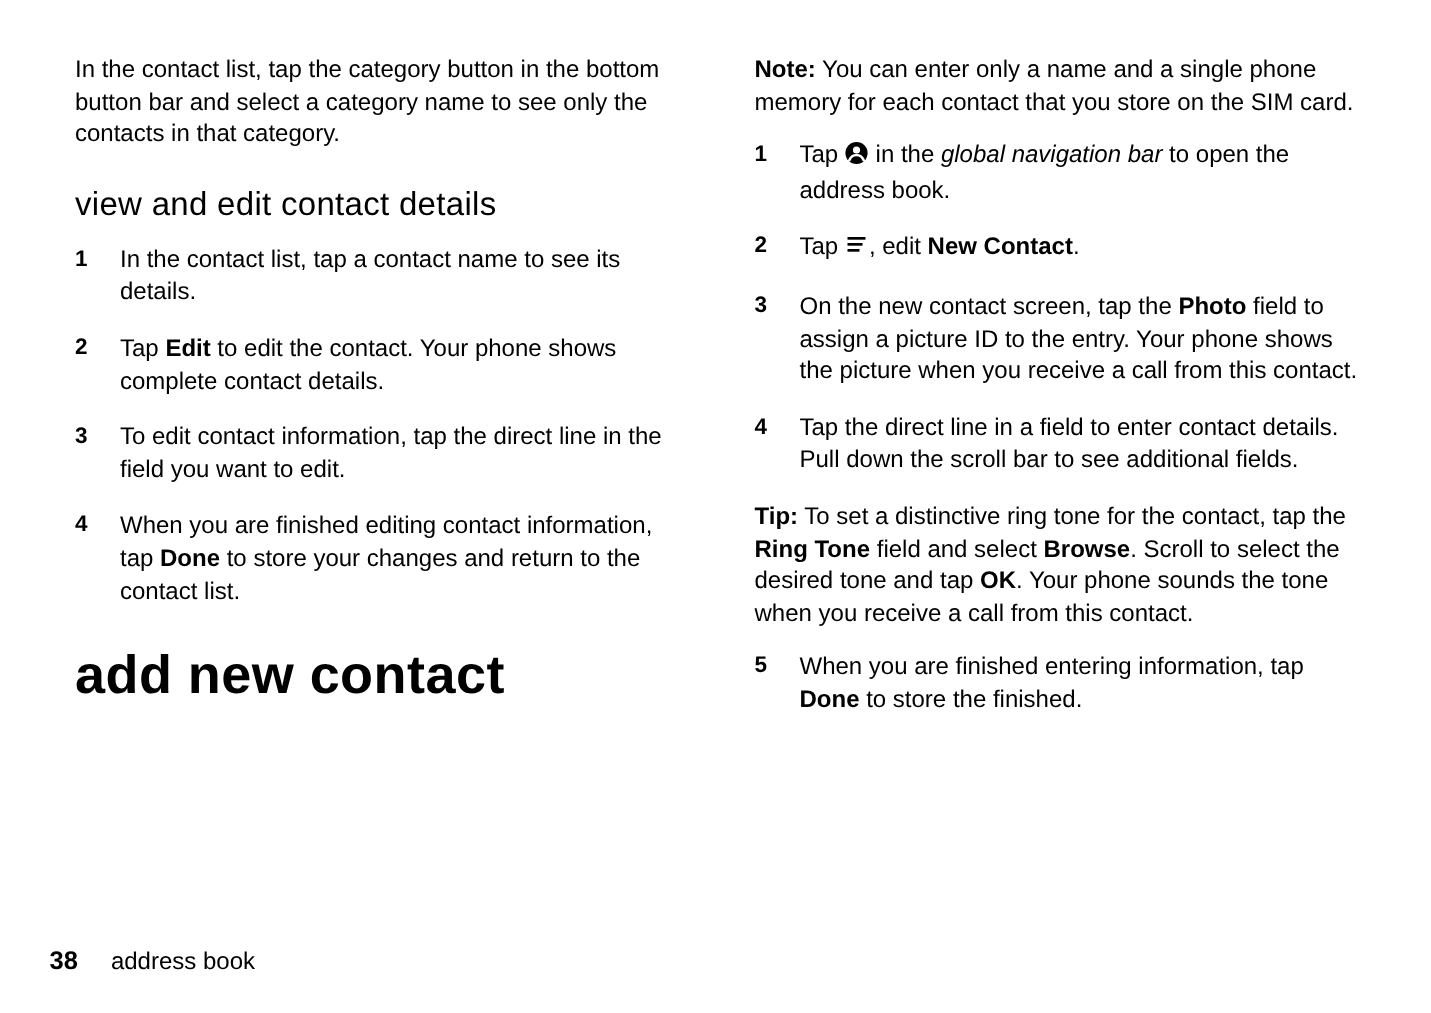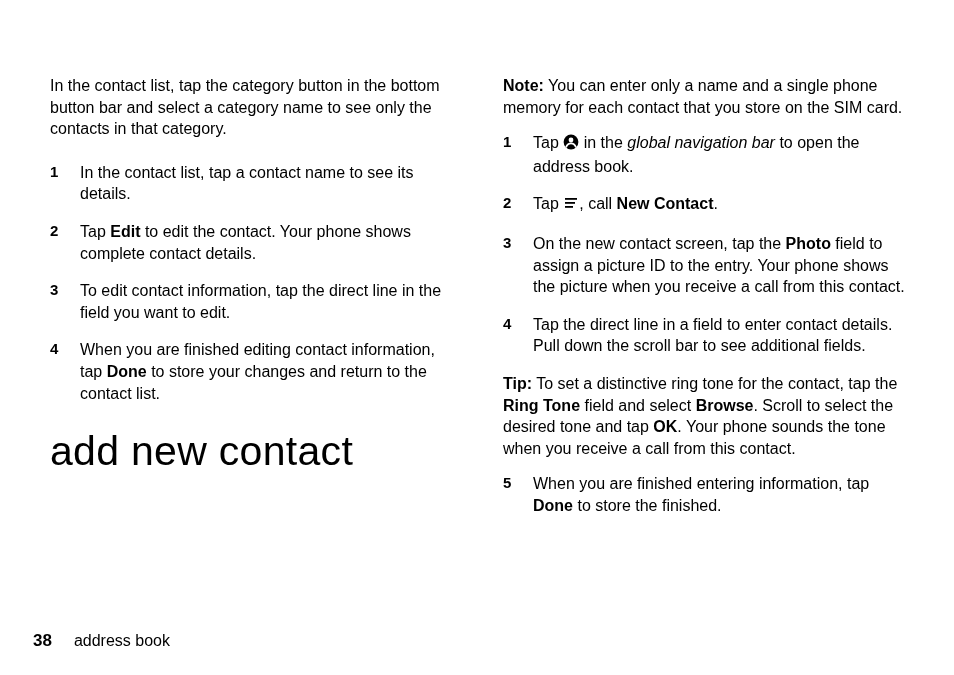--- a/index.html
+++ b/index.html
@@ -18,37 +18,36 @@
     padding: 36px 46px 22px 50px;
     position: relative;
   }
   .columns {
     display: flex;
     gap: 48px;
   }
   .col {
     flex: 1 1 0;
     min-width: 0;
-    margin-top: 39px;
   }
   p, li {
     font-size: 16px;
     line-height: 1.35;
     margin: 0 0 14px 0;
   }
   .intro { margin-bottom: 22px; }
   .subhead {
     font-size: 22px;
     font-weight: 400;
     letter-spacing: 0.2px;
     margin: 0 0 14px 0;
   }
   h1.bighead {
-    font-size: 41px;
-    font-weight: 400;
+    font-size: 36px;
+    font-weight: 700;
     margin: 24px 0 14px 0;
     letter-spacing: 0.3px;
   }
   ol.steps {
     list-style: none;
     padding: 0;
     margin: 0;
   }
   ol.steps > li {
     display: flex;
@@ -80,20 +79,21 @@
 </style>
 </head>
 <body>
 
 <div class="page">
   <div class="columns">
 
     <div class="col">
       <p class="intro">In the contact list, tap the category button in the bottom button bar and select a category name to see only the contacts in that category.</p>
 
+      <h2 class="subhead">view and edit contact details</h2>
 
       <ol class="steps">
         <li>
           <span class="num">1</span>
           <span class="step-body">In the contact list, tap a contact name to see its details.</span>
         </li>
         <li>
           <span class="num">2</span>
           <span class="step-body">
             <span>Tap </span><span class="b">Edit</span><span> to edit the contact. Your phone shows complete contact details.</span>
@@ -130,21 +130,21 @@
                 </svg></span><span> in the </span><span class="i">global navigation bar</span><span> to open the address book.</span>
           </span>
         </li>
         <li>
           <span class="num">2</span>
           <span class="step-body">
             <span>Tap </span><span class="icon menu"><svg viewBox="0 0 16 16">
                   <rect x="2" y="3" width="12" height="1.8" fill="#000"></rect>
                   <rect x="2" y="7" width="10" height="1.8" fill="#000"></rect>
                   <rect x="2" y="11" width="8" height="1.8" fill="#000"></rect>
-                </svg></span><span>, call </span><span class="b">New Contact</span><span>.</span>
+                </svg></span><span>, edit </span><span class="b">New Contact</span><span>.</span>
           </span>
         </li>
         <li>
           <span class="num">3</span>
           <span class="step-body">
             <span>On the new contact screen, tap the </span><span class="b">Photo</span><span> field to assign a picture ID to the entry. Your phone shows the picture when you receive a call from this contact.</span>
           </span>
         </li>
         <li>
           <span class="num">4</span>

